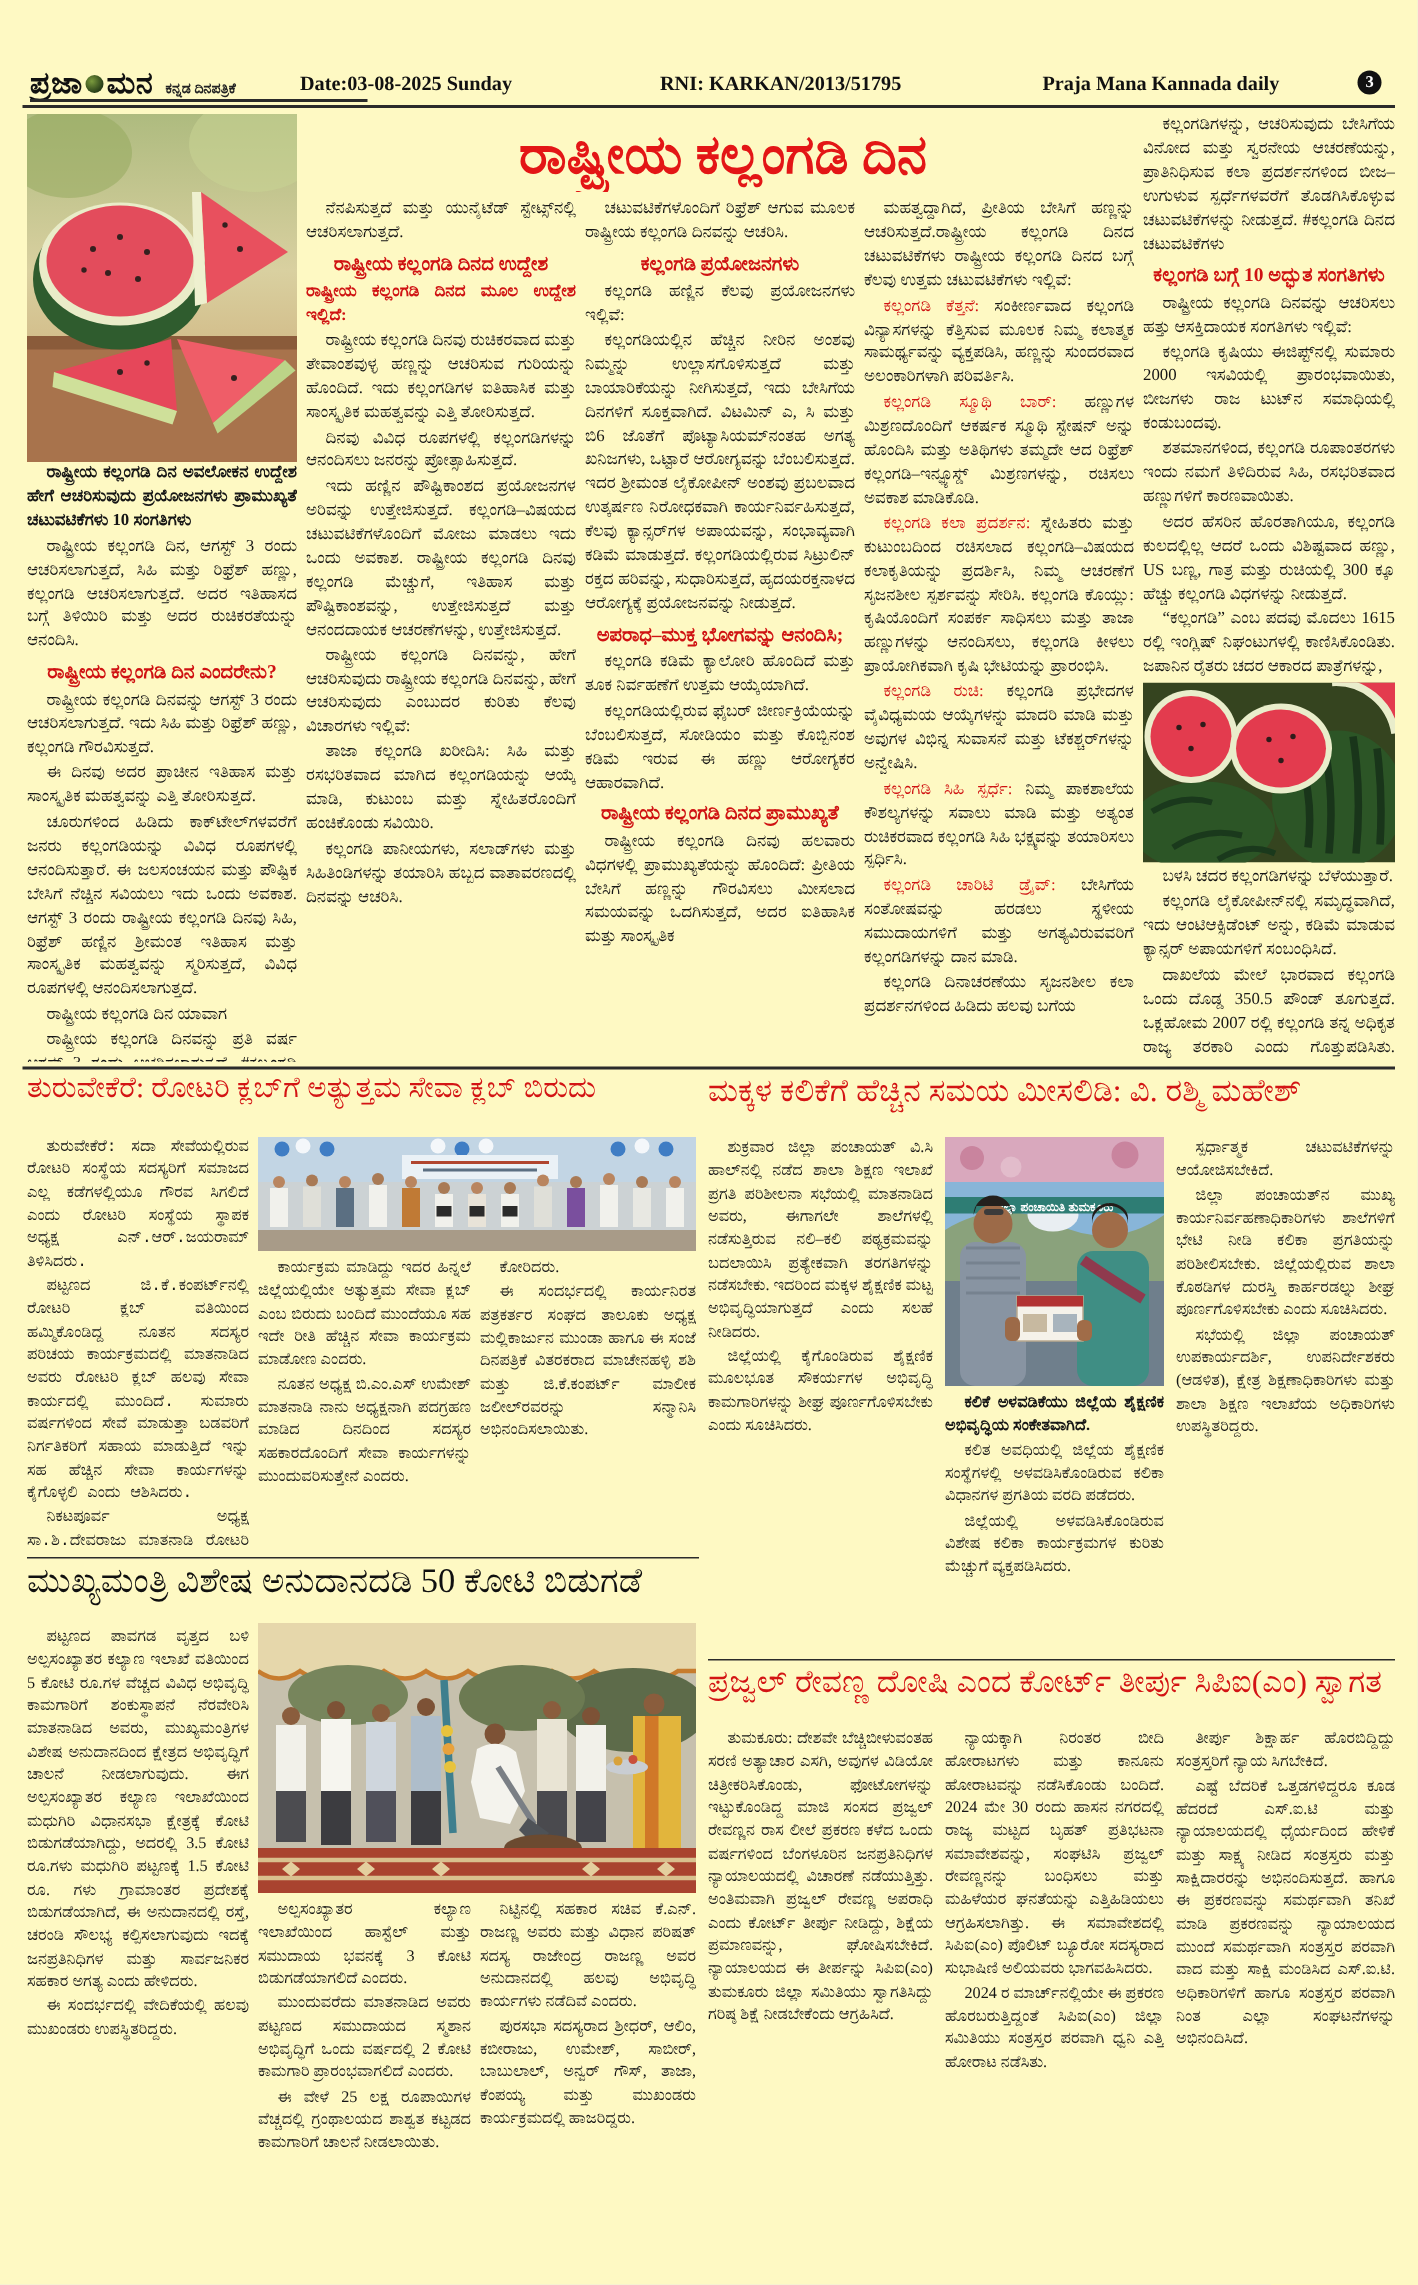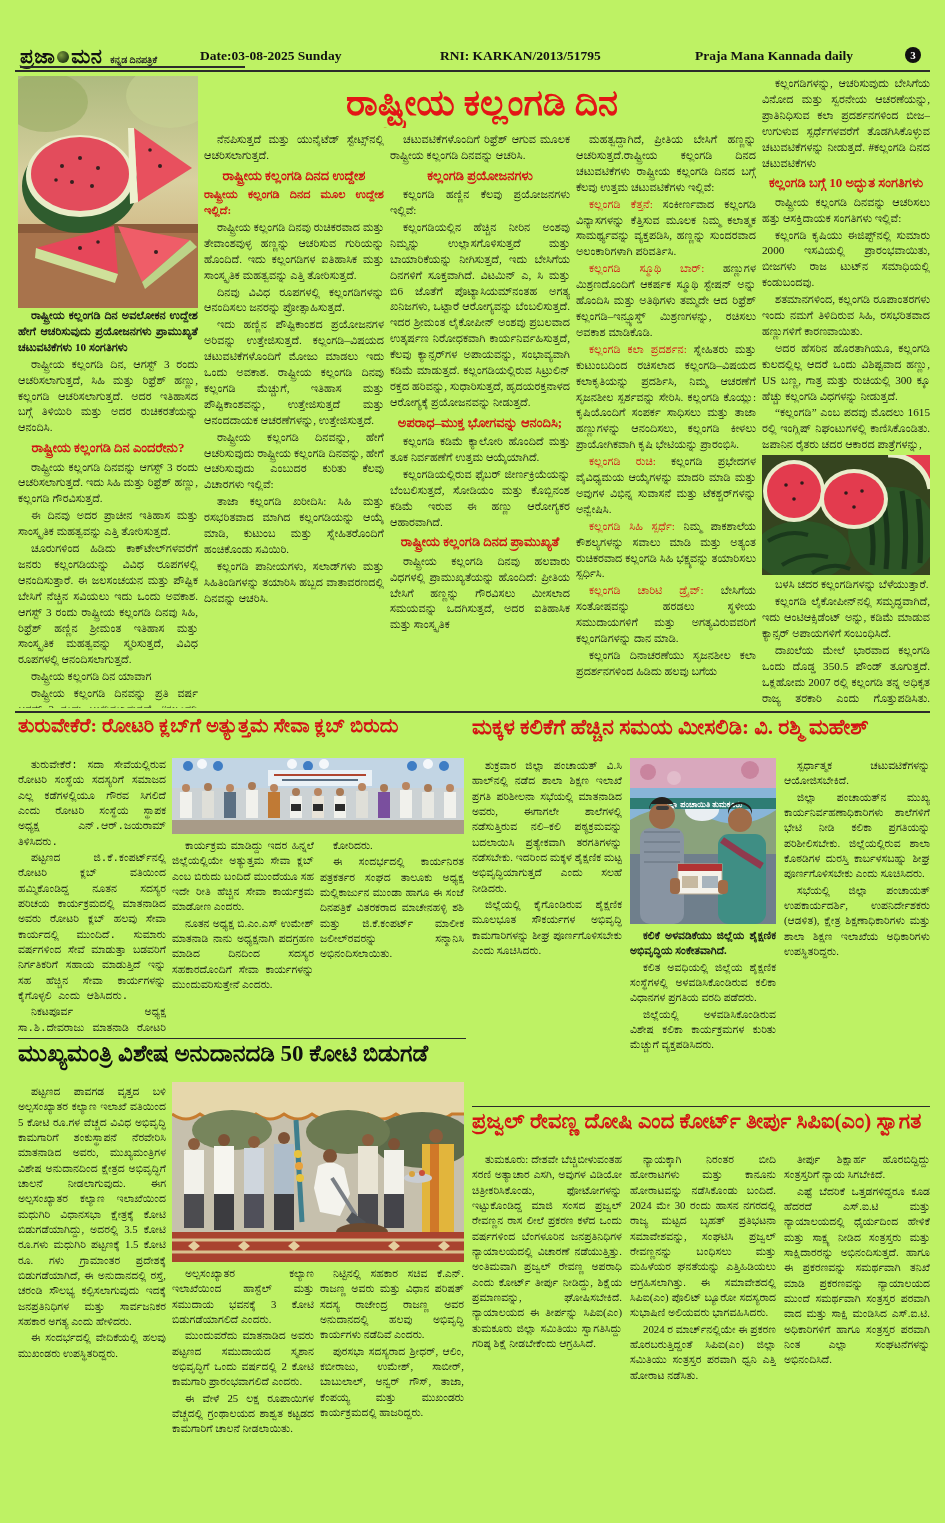--- a/index.html
+++ b/index.html
@@ -1,35 +1,35 @@
 <!DOCTYPE html>
 <html><head>
 <meta charset="utf-8">
 <title>Praja Mana Kannada daily</title>
 <style>
 *{margin:0;padding:0;box-sizing:border-box}
 body{background:#e9e9e9;font-family:"Liberation Serif","DejaVu Serif",serif;}
-.page{position:relative;width:945px;height:1523px;background:#bef264;color:#151515;overflow:hidden;margin:0 auto;}
+.page{position:relative;width:945px;height:1523px;background:#fef9c3;color:#151515;overflow:hidden;margin:0 auto;}
 .abs{position:absolute;}
 
 .logo{font-weight:bold;font-size:20px;letter-spacing:.5px;color:#111;}
 .logo .emblem{display:inline-block;width:12px;height:12px;border-radius:50%;background:radial-gradient(circle at 35% 35%,#7a9a3d,#273d18 70%);vertical-align:middle;margin:0 2px 3px;}
 .tagline{font-size:9.5px;color:#222;margin-left:8px;font-weight:bold;}
 .mast-txt{font-weight:bold;font-size:13.5px;color:#111;white-space:nowrap;}
 .page-circle{width:16px;height:16px;border-radius:50%;background:#111;color:#fff;font-size:11px;font-weight:bold;text-align:center;line-height:16px;}
 .rule{background:#2b2b2b;}
 
 .col{overflow:hidden;}
 .flow p{font-size:11.2px;line-height:1.42;text-align:justify;text-indent:13px;margin:0 0 1px;}
 .flow p.p-head{color:#cf1212;font-weight:bold;text-align:center;text-indent:0;font-size:13px;line-height:1.25;margin:4px 0 3px;}
 .flow p.p-redline{color:#cf1212;font-weight:bold;text-indent:0;}
 .flow p.p-bold{font-weight:bold;}
 .flow .lead{color:#cf1212;font-weight:normal;}
 .main-headline{color:#e31616;font-weight:bold;font-size:36px;line-height:50px;text-align:center;white-space:nowrap;overflow:hidden;}
-.sec-headline{color:#d31414;font-weight:bold;font-size:19.5px;line-height:1.05;overflow:hidden;}
+.sec-headline{color:#d31414;font-weight:normal;font-size:19.5px;line-height:1.05;overflow:hidden;}
 .sec-headline.black{color:#101010;font-size:23px;}
 .ph{display:block;width:100%;height:100%;}
 .small p{font-size:10.8px;}
 </style>
 </head>
 <body>
 
 <div class="page">
 
   <div class="abs" style="left:20px;top:45px;">
@@ -267,21 +267,21 @@
       <rect x="88" y="122" width="10" height="14" rx="4" fill="#a06c48"></rect>
     </svg>
   </div>
   <div class="abs col flow small" style="left:630px;top:928px;width:146px;height:178px;">
       <p class="p-bold">ಕಲಿಕೆ ಅಳವಡಿಕೆಯು ಜಿಲ್ಲೆಯ ಶೈಕ್ಷಣಿಕ ಅಭಿವೃದ್ಧಿಯ ಸಂಕೇತವಾಗಿದೆ.</p>
       <p>ಕಲಿತ ಅವಧಿಯಲ್ಲಿ ಜಿಲ್ಲೆಯ ಶೈಕ್ಷಣಿಕ ಸಂಸ್ಥೆಗಳಲ್ಲಿ ಅಳವಡಿಸಿಕೊಂಡಿರುವ ಕಲಿಕಾ ವಿಧಾನಗಳ ಪ್ರಗತಿಯ ವರದಿ ಪಡೆದರು.</p>
       <p>ಜಿಲ್ಲೆಯಲ್ಲಿ ಅಳವಡಿಸಿಕೊಂಡಿರುವ ವಿಶೇಷ ಕಲಿಕಾ ಕಾರ್ಯಕ್ರಮಗಳ ಕುರಿತು ಮೆಚ್ಚುಗೆ ವ್ಯಕ್ತಪಡಿಸಿದರು.</p>
     </div>
   <div class="abs col flow small" style="left:784px;top:758px;width:146px;height:348px;">
       <p>ಸ್ಪರ್ಧಾತ್ಮಕ ಚಟುವಟಿಕೆಗಳನ್ನು ಆಯೋಜಿಸಬೇಕಿದೆ.</p>
-      <p>ಜಿಲ್ಲಾ ಪಂಚಾಯತ್‌ನ ಮುಖ್ಯ ಕಾರ್ಯನಿರ್ವಹಣಾಧಿಕಾರಿಗಳು ಶಾಲೆಗಳಿಗೆ ಭೇಟಿ ನೀಡಿ ಕಲಿಕಾ ಪ್ರಗತಿಯನ್ನು ಪರಿಶೀಲಿಸಬೇಕು. ಜಿಲ್ಲೆಯಲ್ಲಿರುವ ಶಾಲಾ ಕೊಠಡಿಗಳ ದುರಸ್ತಿ ಕಾರ್ಬಳಸಬಹ್ನು ಶೀಘ್ರ ಪೂರ್ಣಗೊಳಿಸಬೇಕು ಎಂದು ಸೂಚಿಸಿದರು.</p>
+      <p>ಜಿಲ್ಲಾ ಪಂಚಾಯತ್‌ನ ಮುಖ್ಯ ಕಾರ್ಯನಿರ್ವಹಣಾಧಿಕಾರಿಗಳು ಶಾಲೆಗಳಿಗೆ ಭೇಟಿ ನೀಡಿ ಕಲಿಕಾ ಪ್ರಗತಿಯನ್ನು ಪರಿಶೀಲಿಸಬೇಕು. ಜಿಲ್ಲೆಯಲ್ಲಿರುವ ಶಾಲಾ ಕೊಠಡಿಗಳ ದುರಸ್ತಿ ಕಾರ್ಹರಡಲ್ನು ಶೀಘ್ರ ಪೂರ್ಣಗೊಳಿಸಬೇಕು ಎಂದು ಸೂಚಿಸಿದರು.</p>
       <p>ಸಭೆಯಲ್ಲಿ ಜಿಲ್ಲಾ ಪಂಚಾಯತ್ ಉಪಕಾರ್ಯದರ್ಶಿ, ಉಪನಿರ್ದೇಶಕರು (ಆಡಳಿತ), ಕ್ಷೇತ್ರ ಶಿಕ್ಷಣಾಧಿಕಾರಿಗಳು ಮತ್ತು ಶಾಲಾ ಶಿಕ್ಷಣ ಇಲಾಖೆಯ ಅಧಿಕಾರಿಗಳು ಉಪಸ್ಥಿತರಿದ್ದರು.</p>
     </div>
 
   <div class="abs rule" style="left:18px;top:1038px;width:448px;height:1px;"></div>
   <div class="abs sec-headline black" style="left:18px;top:1042px;width:448px;height:36px;">ಮುಖ್ಯಮಂತ್ರಿ ವಿಶೇಷ ಅನುದಾನದಡಿ 50 ಕೋಟಿ ಬಿಡುಗಡೆ</div>
   <div class="abs col flow small" style="left:18px;top:1084px;width:148px;height:438px;">
       <p>ಪಟ್ಟಣದ ಪಾವಗಡ ವೃತ್ತದ ಬಳಿ ಅಲ್ಪಸಂಖ್ಯಾತರ ಕಲ್ಯಾಣ ಇಲಾಖೆ ವತಿಯಿಂದ 5 ಕೋಟಿ ರೂ.ಗಳ ವೆಚ್ಚದ ವಿವಿಧ ಅಭಿವೃದ್ಧಿ ಕಾಮಗಾರಿಗೆ ಶಂಕುಸ್ಥಾಪನೆ ನೆರವೇರಿಸಿ ಮಾತನಾಡಿದ ಅವರು, ಮುಖ್ಯಮಂತ್ರಿಗಳ ವಿಶೇಷ ಅನುದಾನದಿಂದ ಕ್ಷೇತ್ರದ ಅಭಿವೃದ್ಧಿಗೆ ಚಾಲನೆ ನೀಡಲಾಗುವುದು. ಈಗ ಅಲ್ಪಸಂಖ್ಯಾತರ ಕಲ್ಯಾಣ ಇಲಾಖೆಯಿಂದ ಮಧುಗಿರಿ ವಿಧಾನಸಭಾ ಕ್ಷೇತ್ರಕ್ಕೆ ಕೋಟಿ ಬಿಡುಗಡೆಯಾಗಿದ್ದು, ಅದರಲ್ಲಿ 3.5 ಕೋಟಿ ರೂ.ಗಳು ಮಧುಗಿರಿ ಪಟ್ಟಣಕ್ಕೆ 1.5 ಕೋಟಿ ರೂ. ಗಳು ಗ್ರಾಮಾಂತರ ಪ್ರದೇಶಕ್ಕೆ ಬಿಡುಗಡೆಯಾಗಿದೆ, ಈ ಅನುದಾನದಲ್ಲಿ ರಸ್ತೆ, ಚರಂಡಿ ಸೌಲಭ್ಯ ಕಲ್ಪಿಸಲಾಗುವುದು ಇದಕ್ಕೆ ಜನಪ್ರತಿನಿಧಿಗಳ ಮತ್ತು ಸಾರ್ವಜನಿಕರ ಸಹಕಾರ ಅಗತ್ಯ ಎಂದು ಹೇಳಿದರು.</p>
       <p>ಈ ಸಂದರ್ಭದಲ್ಲಿ ವೇದಿಕೆಯಲ್ಲಿ ಹಲವು ಮುಖಂಡರು ಉಪಸ್ಥಿತರಿದ್ದರು.</p>
     </div>
   <div class="abs" style="left:172px;top:1082px;width:292px;height:180px;">

